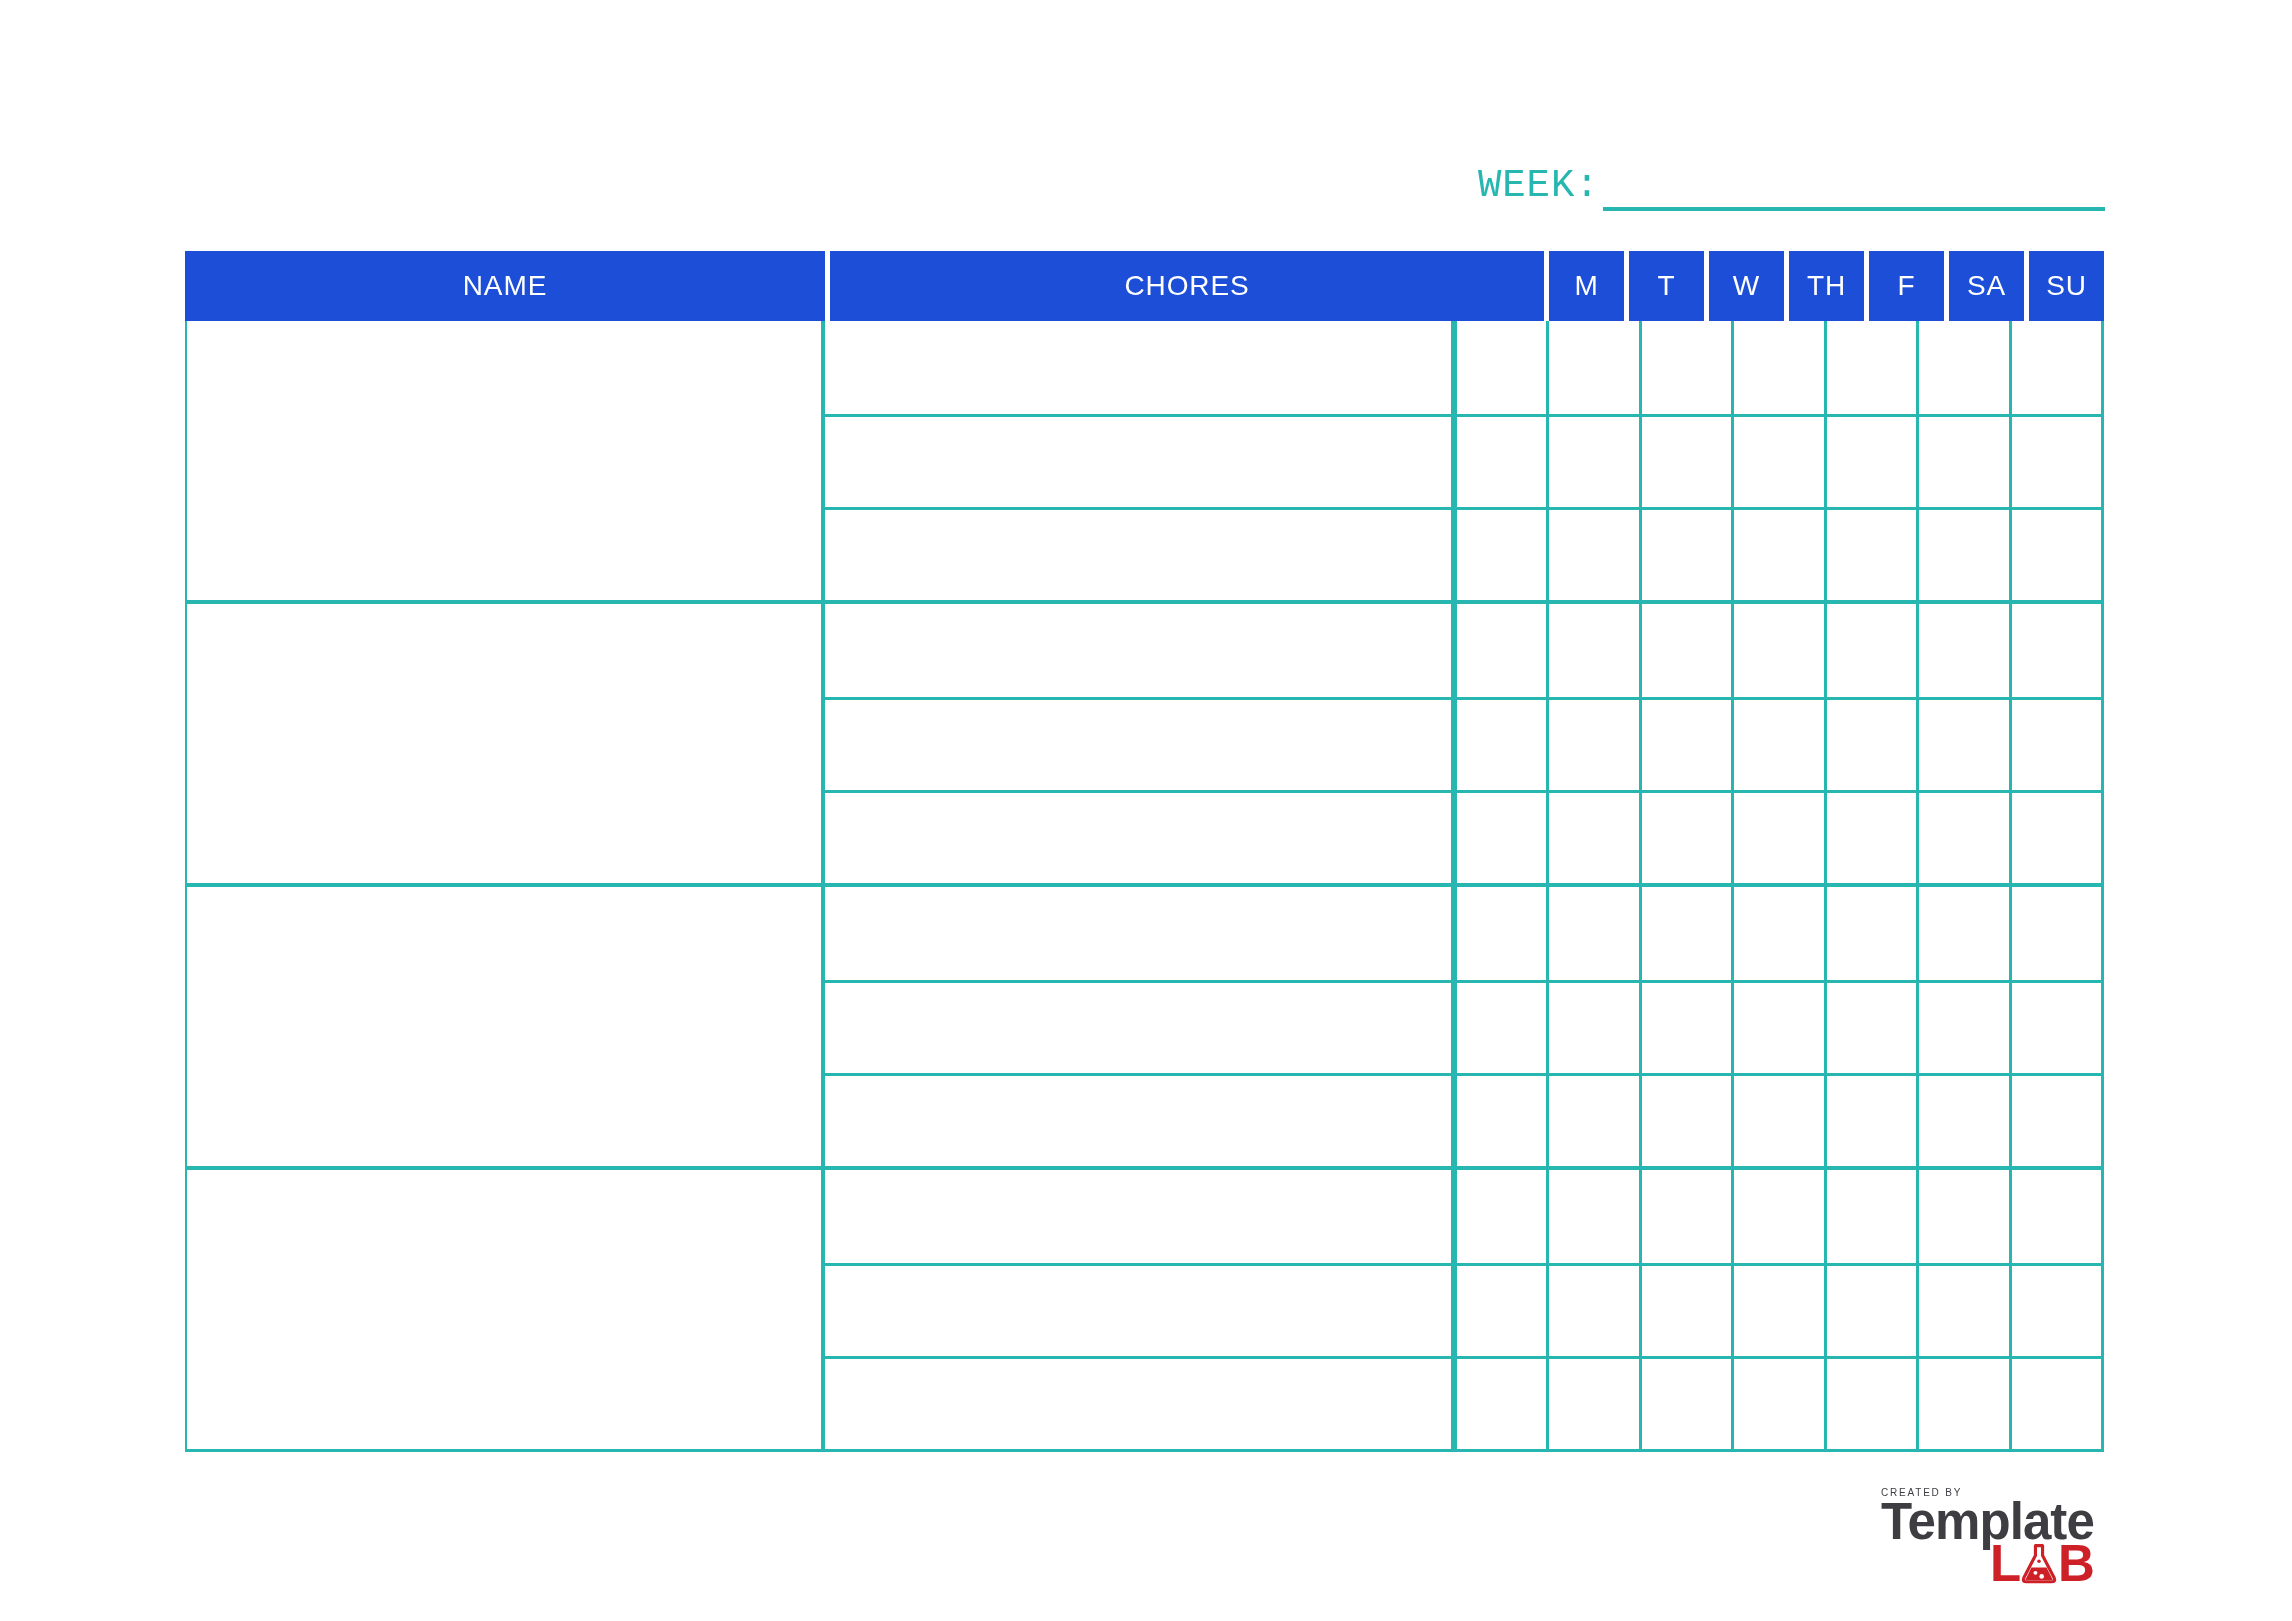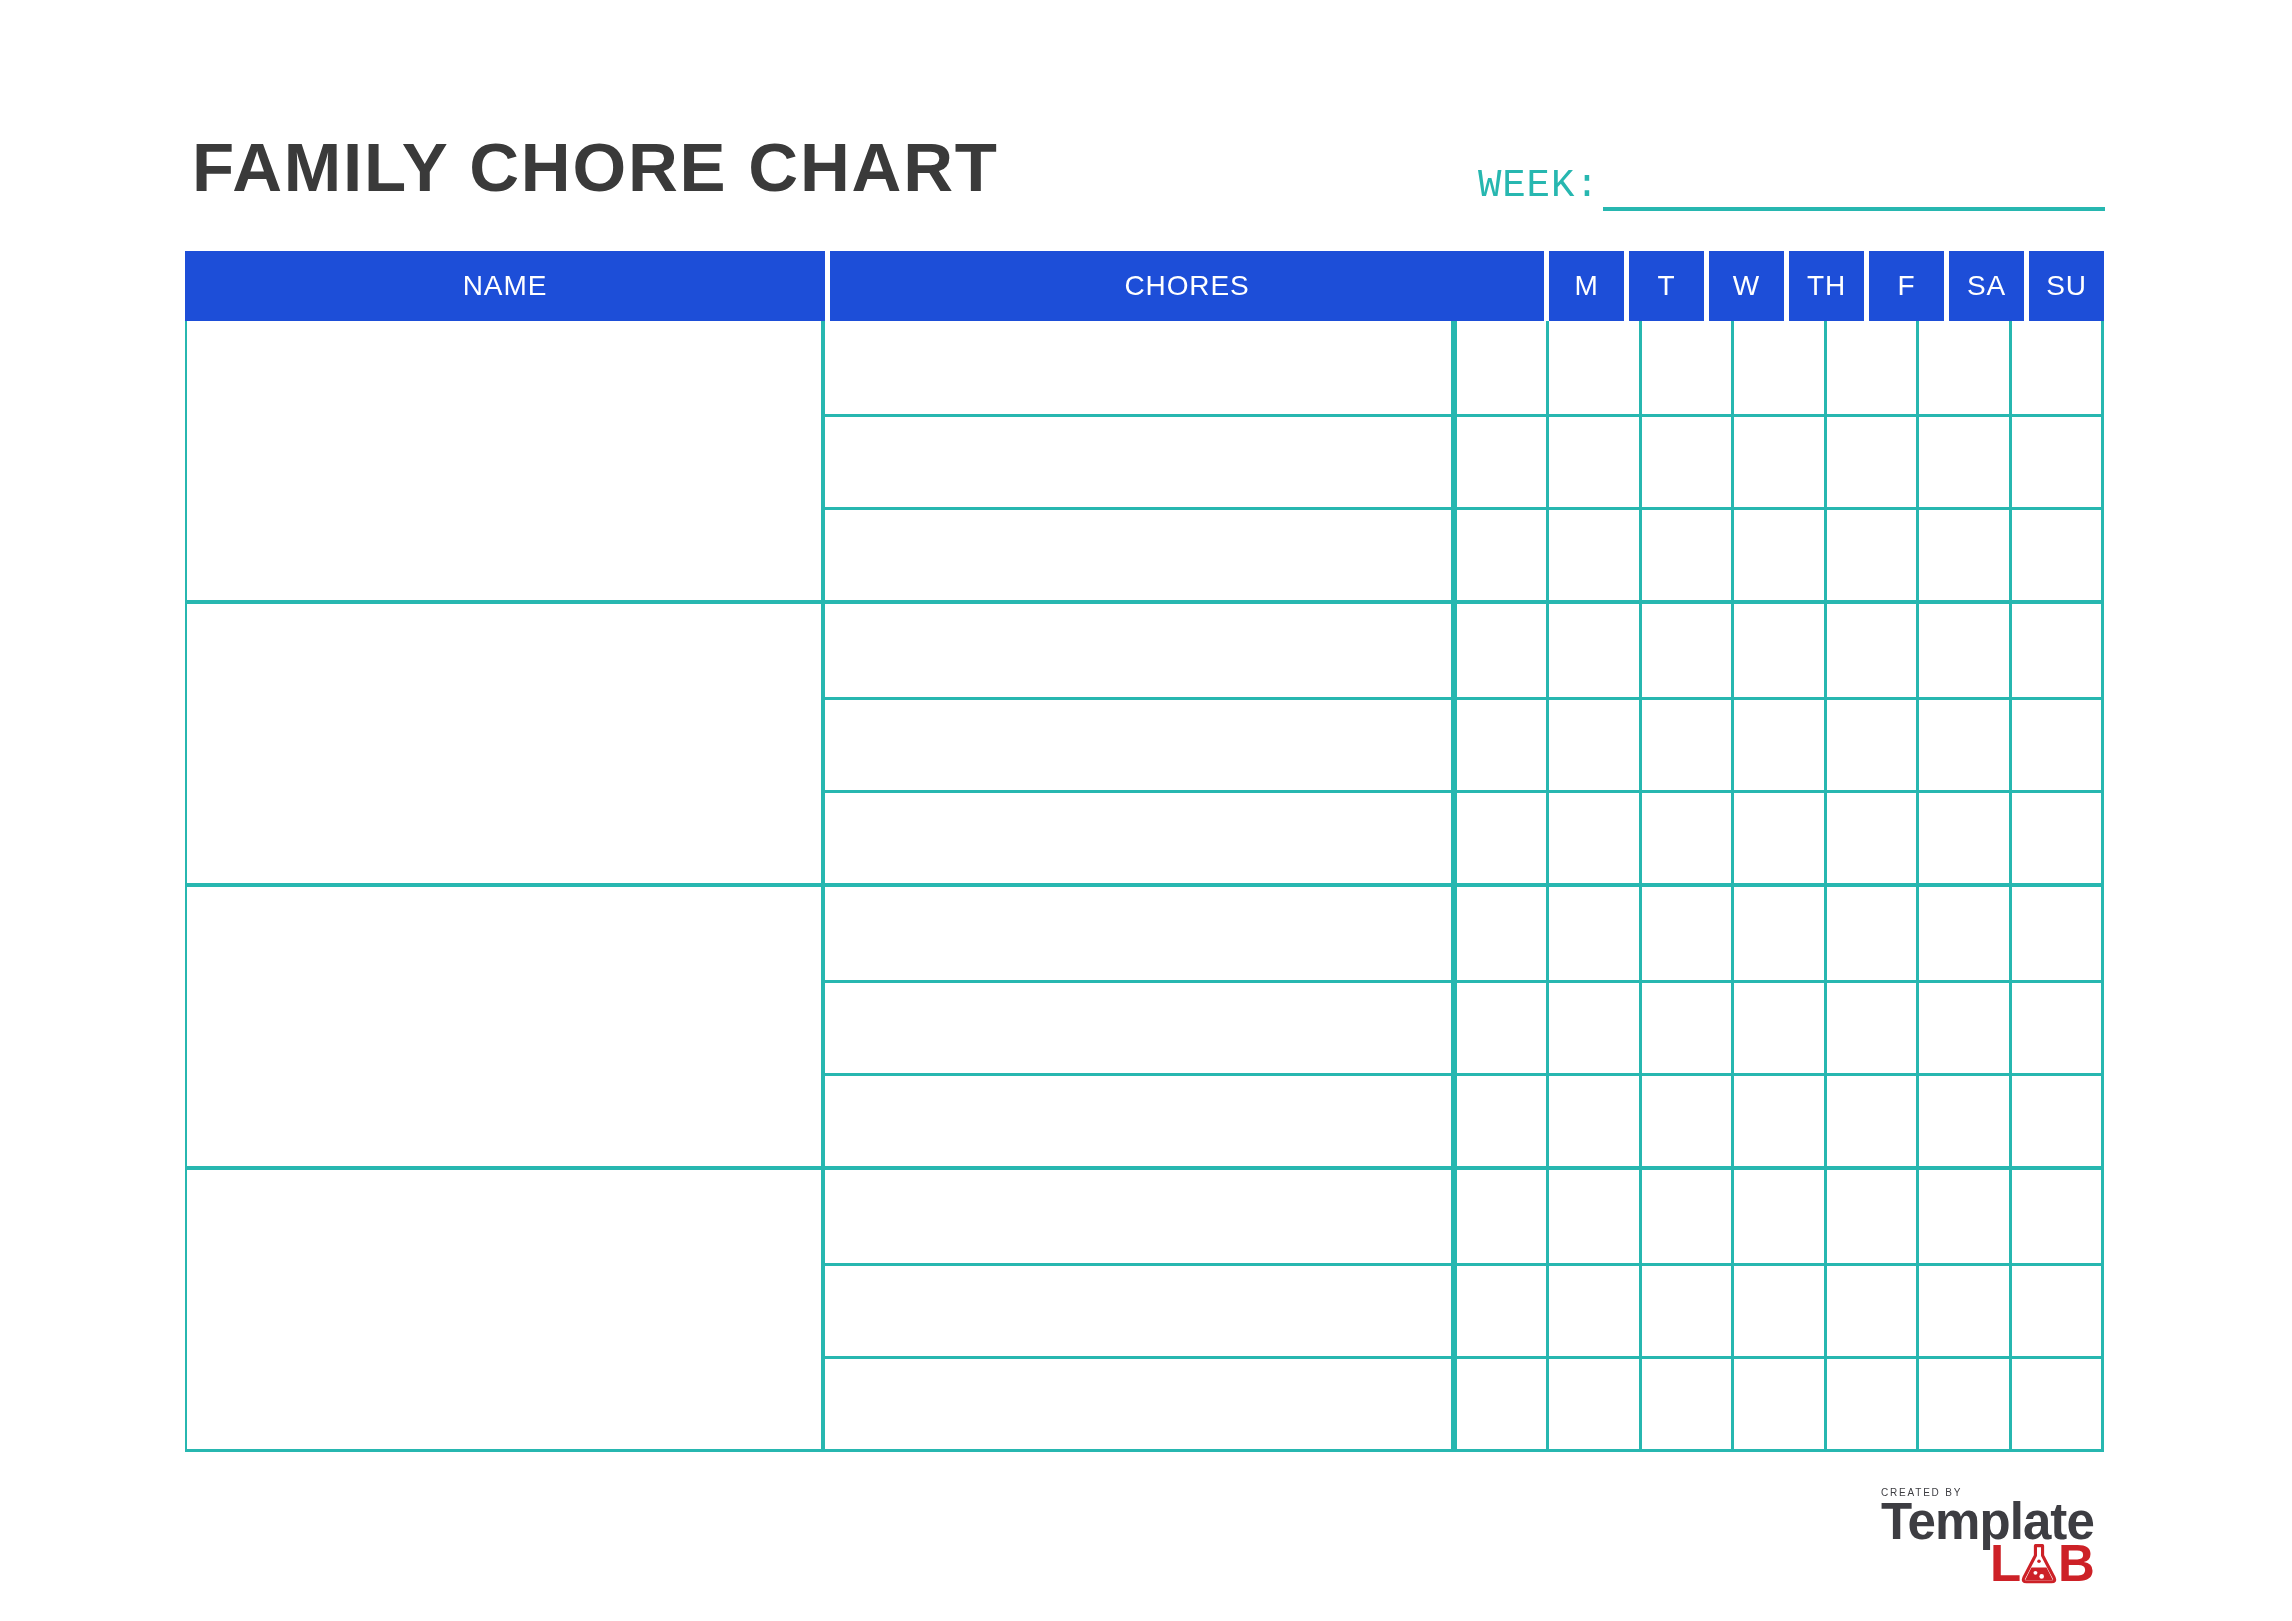--- a/index.html
+++ b/index.html
@@ -61,21 +61,20 @@
   }
   .brand-gray{color:#3d3d42;}
   .brand-red{color:#cd2127;display:inline-flex;align-items:flex-end;}
   .flask-icon{width:36px;height:41px;margin:0 0.9px;display:block;}
 </style>
 </head>
 <body>
 
 <div class="page">
 
-  <div class="title">FAMILY CHORE CHART</div>
 
   <div class="week-label">WEEK:</div>
   <div class="week-line"></div>
 
   <div class="chore-table">
     <div class="thead">
       <div class="th th-name">NAME</div>
       <div class="th th-chores">CHORES</div>
 
     <div class="th th-day">M</div>

